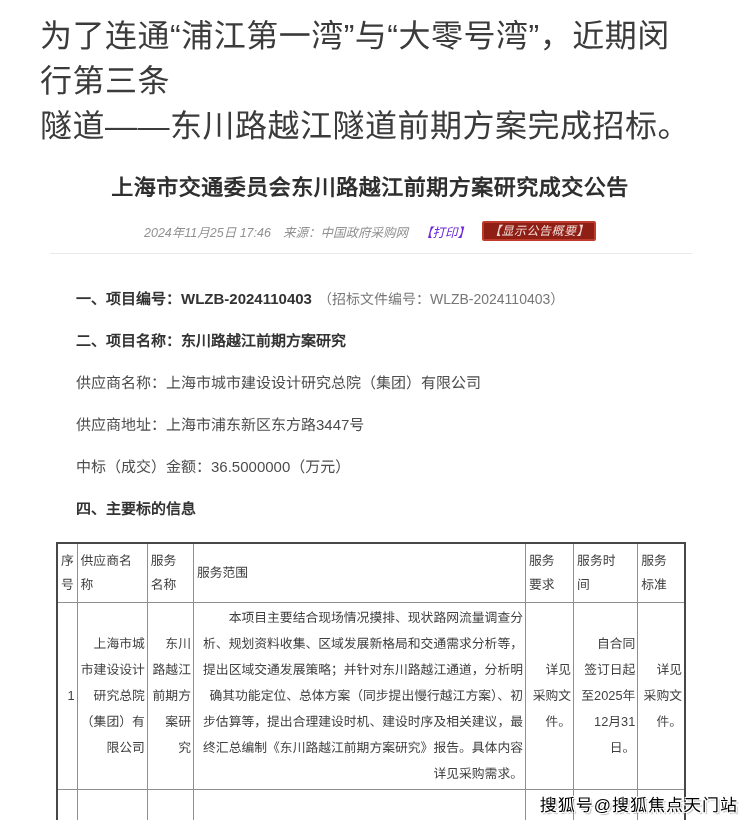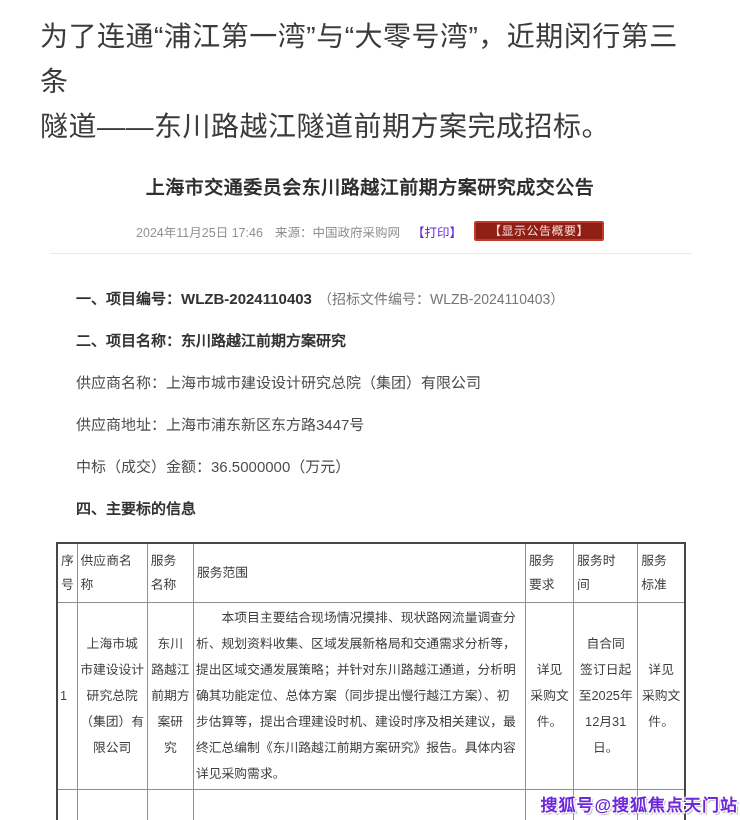--- a/index.html
+++ b/index.html
@@ -1,60 +1,61 @@
 <!DOCTYPE html>
 <html lang="zh-CN"><head>
 <meta charset="utf-8">
 <style>
   html,body{margin:0;padding:0;}
   body{
     width:740px;height:820px;background:#ffffff;position:relative;overflow:hidden;
     font-family:"Liberation Sans","DejaVu Sans",sans-serif;color:#3d3d3d;
   }
   .headline{
-    margin:14px 40px 0 40px;font-size:28px;line-height:45px;font-weight:500;
+    margin:14px 40px 0 40px;font-size:32px;line-height:45px;font-weight:500;
     color:#3b3b3b;letter-spacing:0.5px;white-space:pre-line;
   }
   .doc-title{
-    margin-top:26px;text-align:center;font-size:19px;line-height:26px;
+    margin-top:26px;text-align:center;font-size:22px;line-height:26px;
     font-weight:bold;color:#2f2f2f;letter-spacing:0.5px;
   }
   .meta{
     margin-top:20px;text-align:center;font-size:12.5px;color:#919191;
-    display:flex;justify-content:center;align-items:center;gap:12px;
+    display:flex;justify-content:center;align-items:center;gap:12px;font-style:italic;
   }
   .meta .print{color:#6d28d9;cursor:pointer;}
   .summary-btn{
     display:inline-block;background:#8f1f15;color:#f0d8d5;border:2px solid #c13b2d;
-    font-size:12px;line-height:14px;padding:1px 13px;border-radius:2px;cursor:pointer;
+    font-size:12px;line-height:14px;padding:1px 5px;border-radius:2px;cursor:pointer;
     letter-spacing:0.5px;
   }
   .divider{margin:12px 48px 0 50px;border-top:1px solid #eaeaea;height:0;}
   .sections{margin:36px 0 0 48px;font-size:15px;}
   .sec{margin-bottom:24px;line-height:18px;margin-left:28px;}
   .sec.bold{font-weight:bold;color:#333333;}
   .sec.regular{color:#4d4d4d;}
   .sec .note{font-weight:normal;color:#777777;font-size:14px;margin-left:6px;}
   table.award{
     border-collapse:collapse;table-layout:fixed;margin:18px 0 0 56px;
     width:630px;font-size:12.8px;color:#3f3f3f;border:2px solid #474747;
   }
   table.award td{
     border:1px solid #8f8f8f;vertical-align:middle;padding:1px 2px;
     overflow:hidden;
+    text-align:right;
   }
   tr.hdr td{height:56px;line-height:24px;white-space:pre-line;text-align:left;padding-left:3px;}
   tr.data td{height:184px;line-height:26px;white-space:pre-line;}
   td.c-center{text-align:center;}
   td.c-no{text-align:left;padding-left:3px;}
   td.c-scope{text-align:left;text-indent:2em;padding:2px 4px;}
   tr.empty td{height:31px;}
   .watermark{
-    position:absolute;right:2px;bottom:4px;font-size:17px;font-weight:bold;
-    color:#6d28d9;letter-spacing:1px;
+    position:absolute;right:2px;bottom:4px;font-size:17px;font-weight:normal;
+    color:#000000;letter-spacing:1px;
     text-shadow:-1px -1px 0 #ffffff,1px -1px 0 #ffffff,-1px 1px 0 #ffffff,
                 1px 1px 0 #ffffff,2px 2px 1px rgba(60,60,60,0.35);
   }
 </style>
 </head>
 <body>
 
 <div class="headline">为了连通“浦江第一湾”与“大零号湾”，近期闵行第三条
 隧道——东川路越江隧道前期方案完成招标。</div>
 

